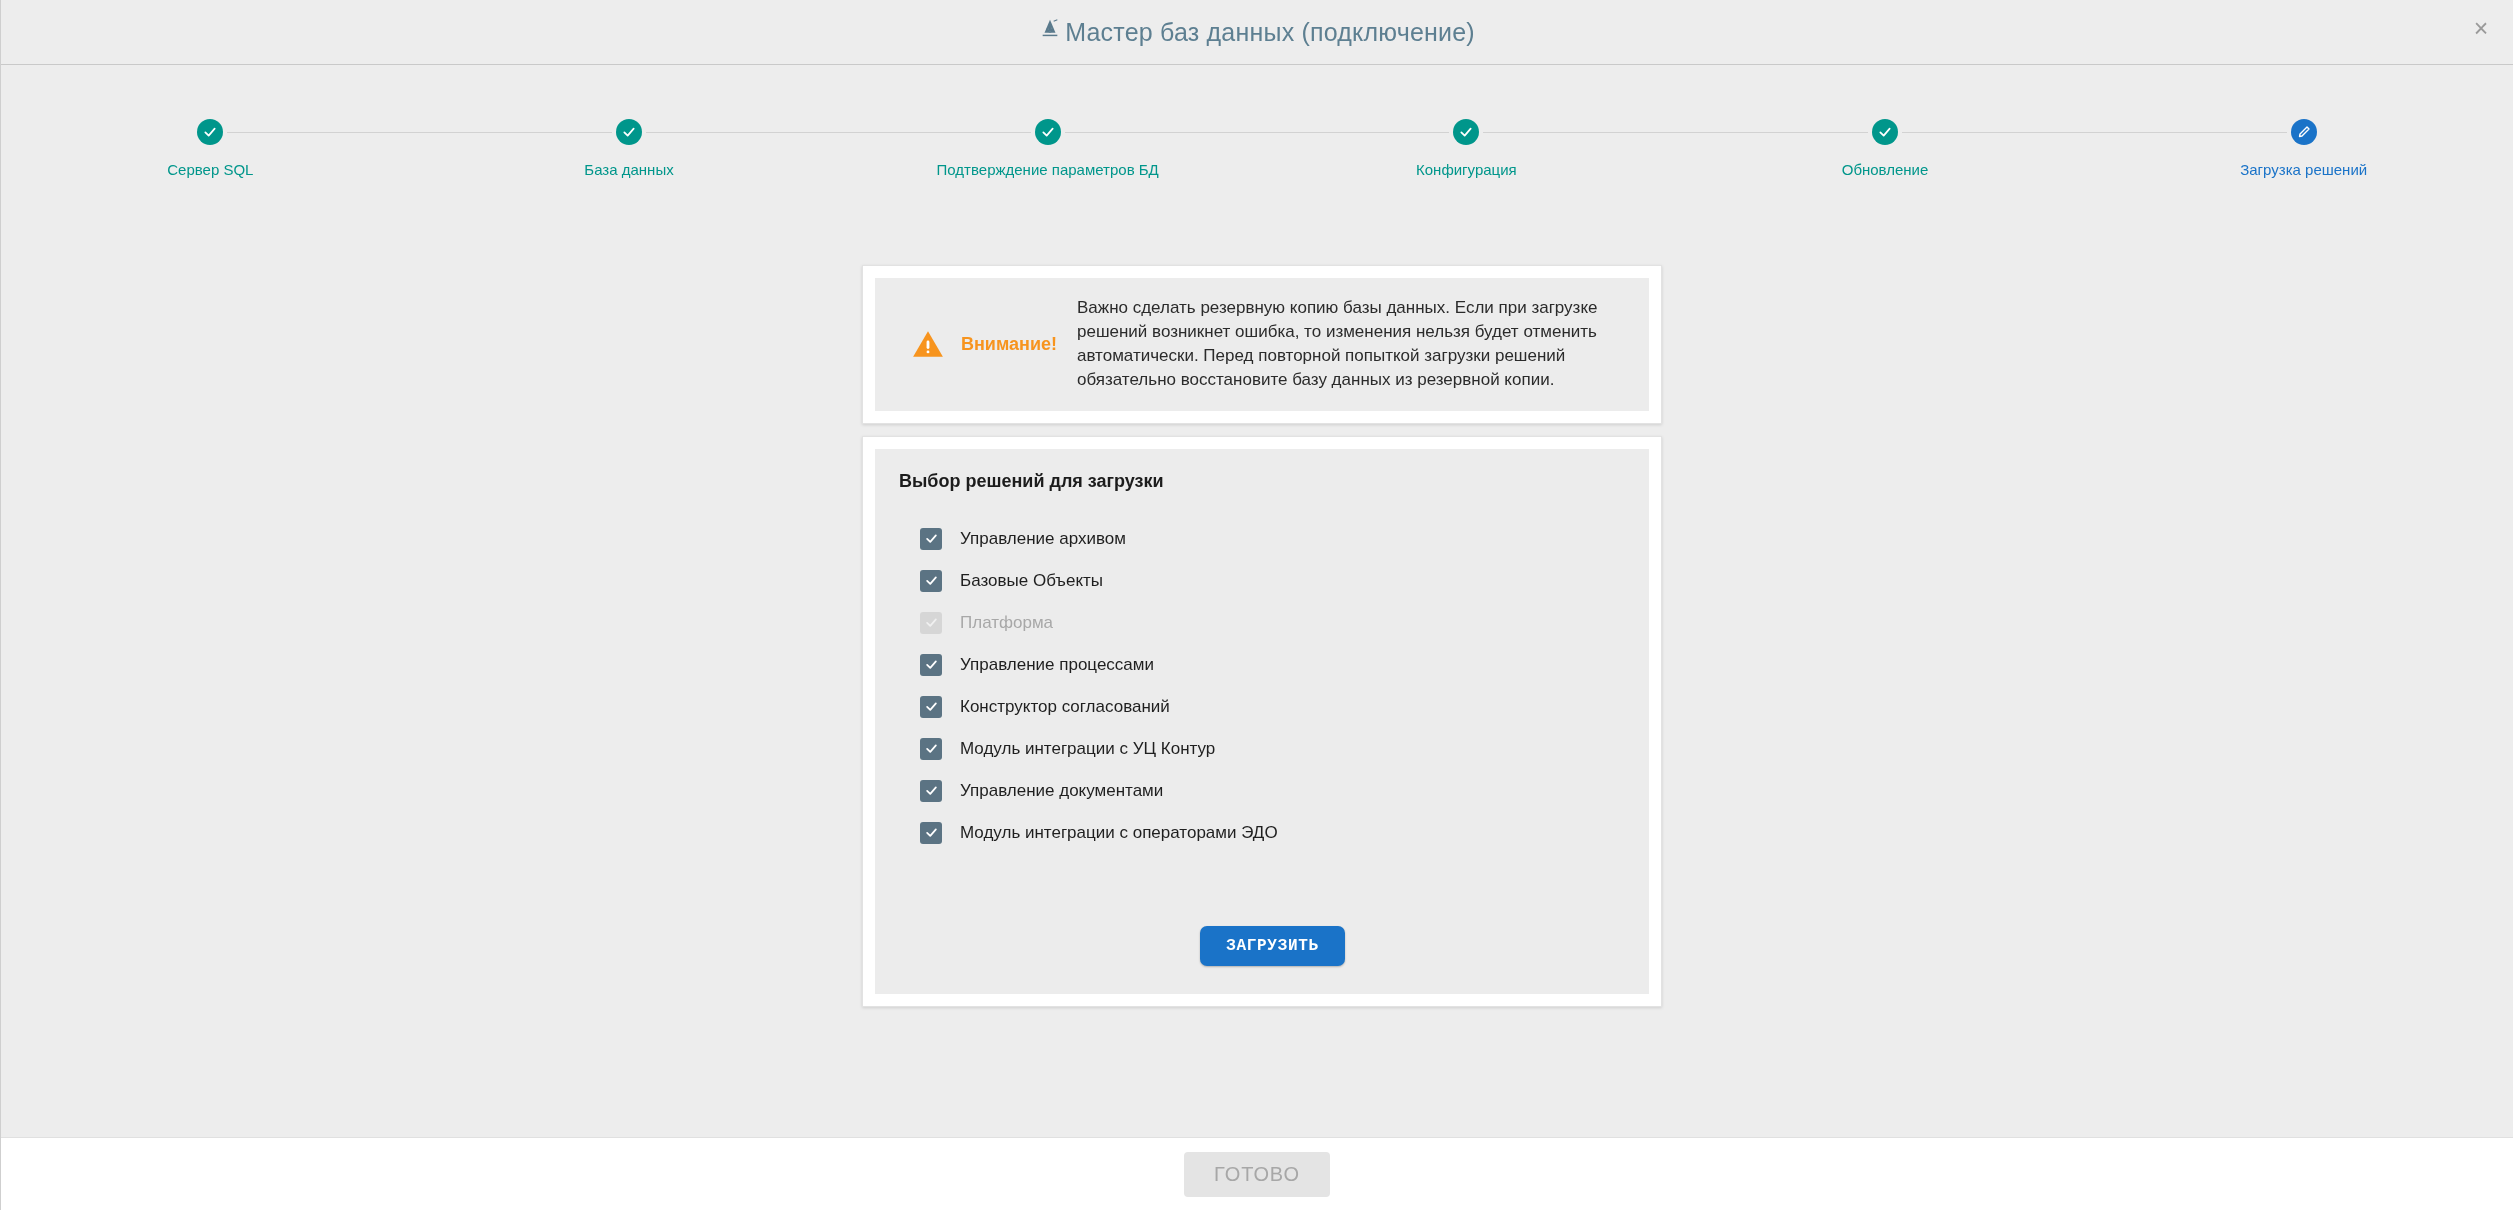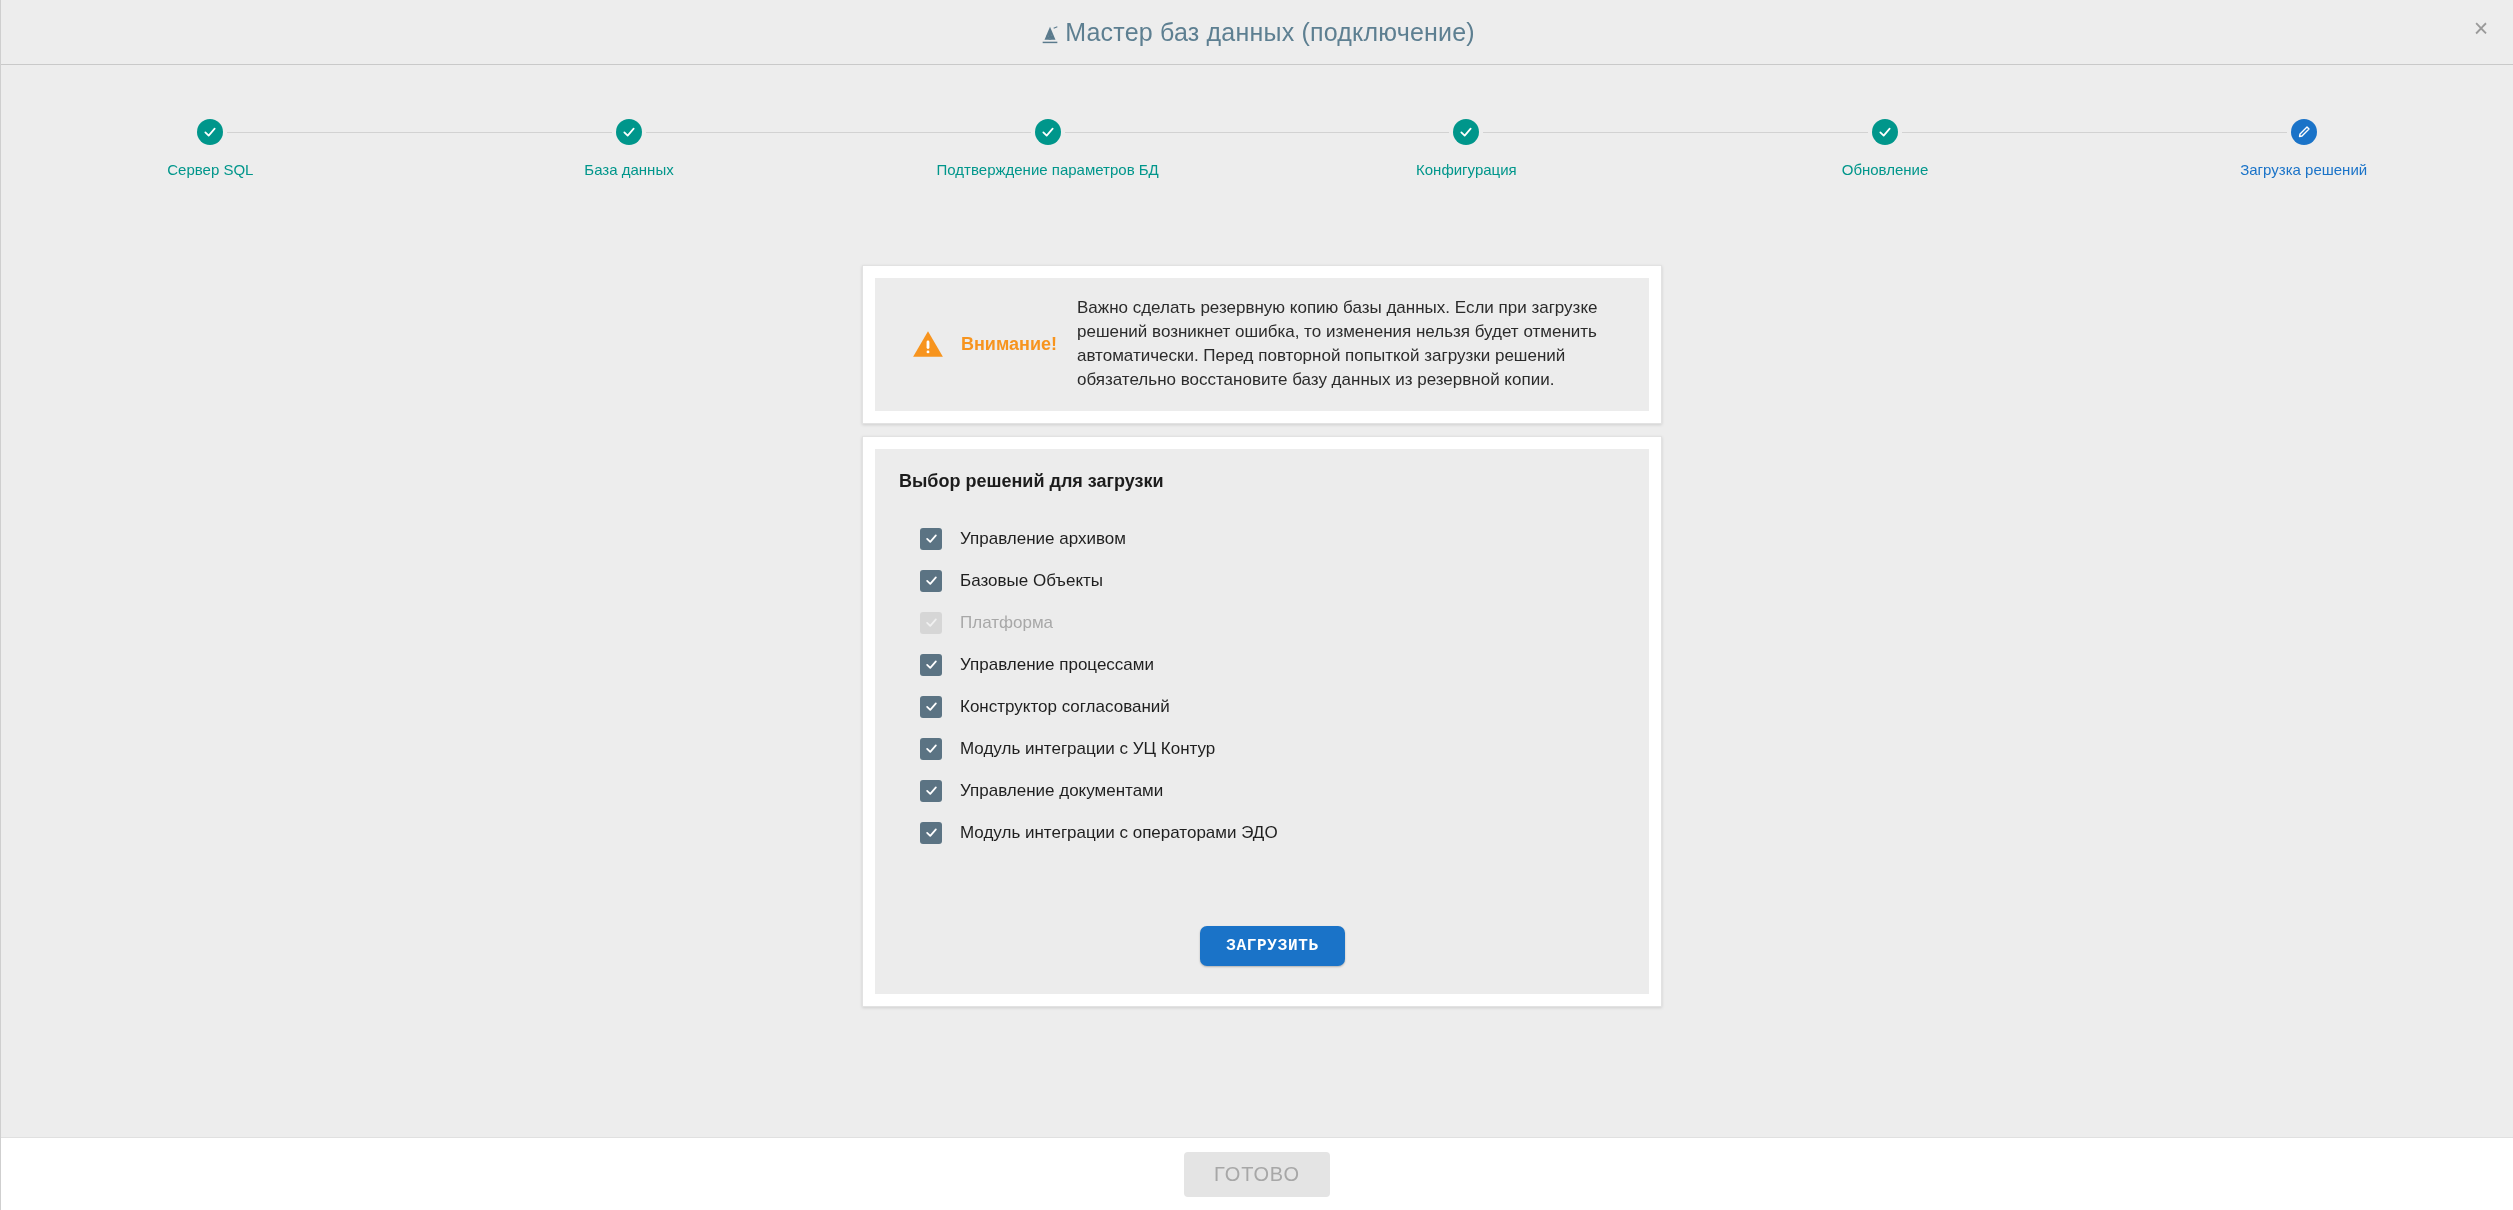--- a/index.html
+++ b/index.html
@@ -32,21 +32,21 @@
     flex: 0 0 64px;
     position: relative;
     border-bottom: 1px solid #c9c9c9;
     background: #ededed;
     display: flex;
     align-items: center;
     justify-content: center;
   }
   .title-wrap {
     display: flex;
-    align-items: flex-end;
+    align-items: flex-start;
     gap: 4px;
   }
   .title-icon {
     width: 22px;
     height: 22px;
     display: block;
     color: #5a7a8c;
   }
   .title-text {
     font-size: 25px;

